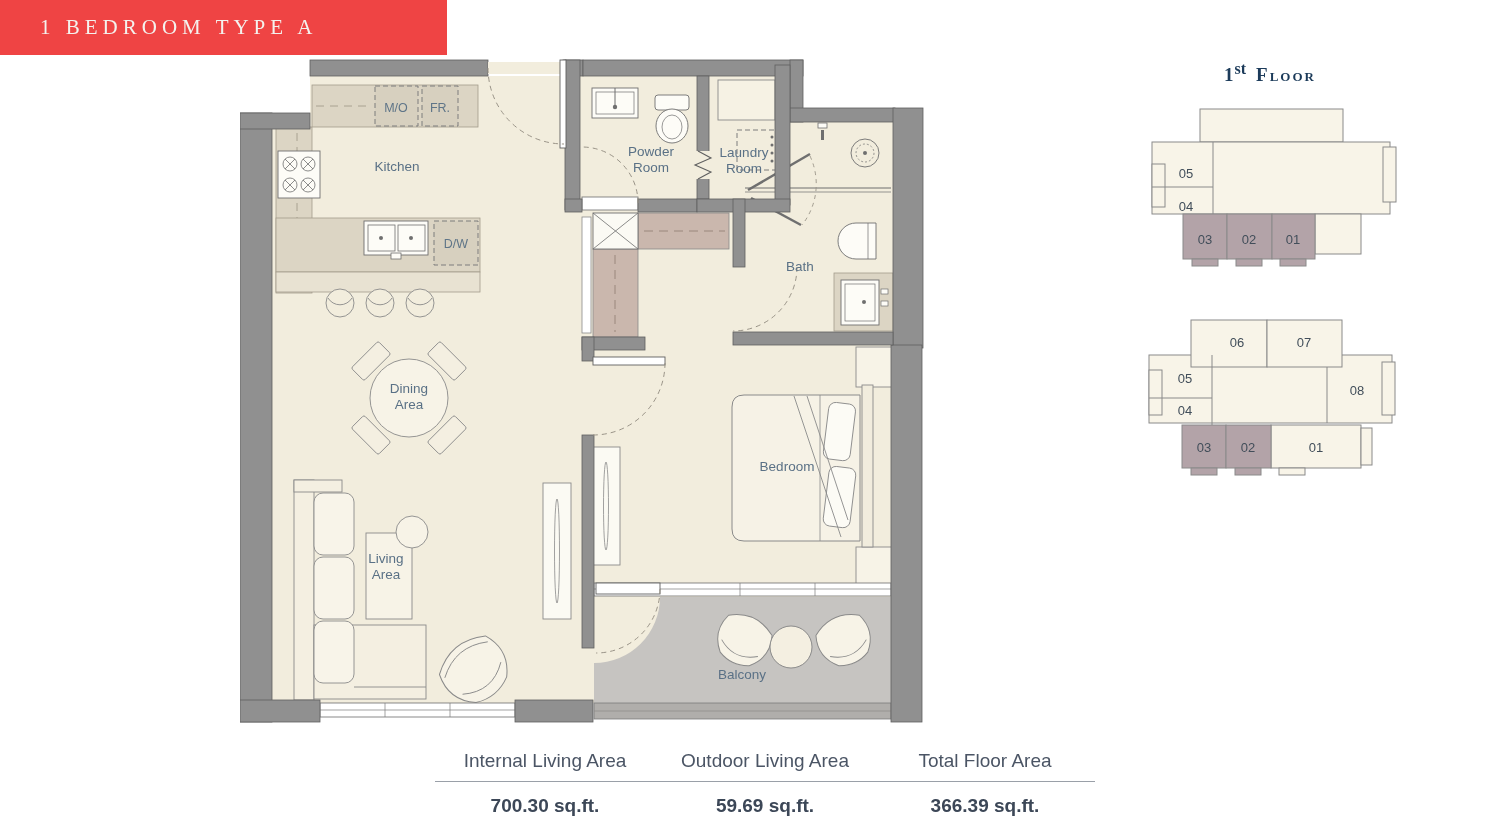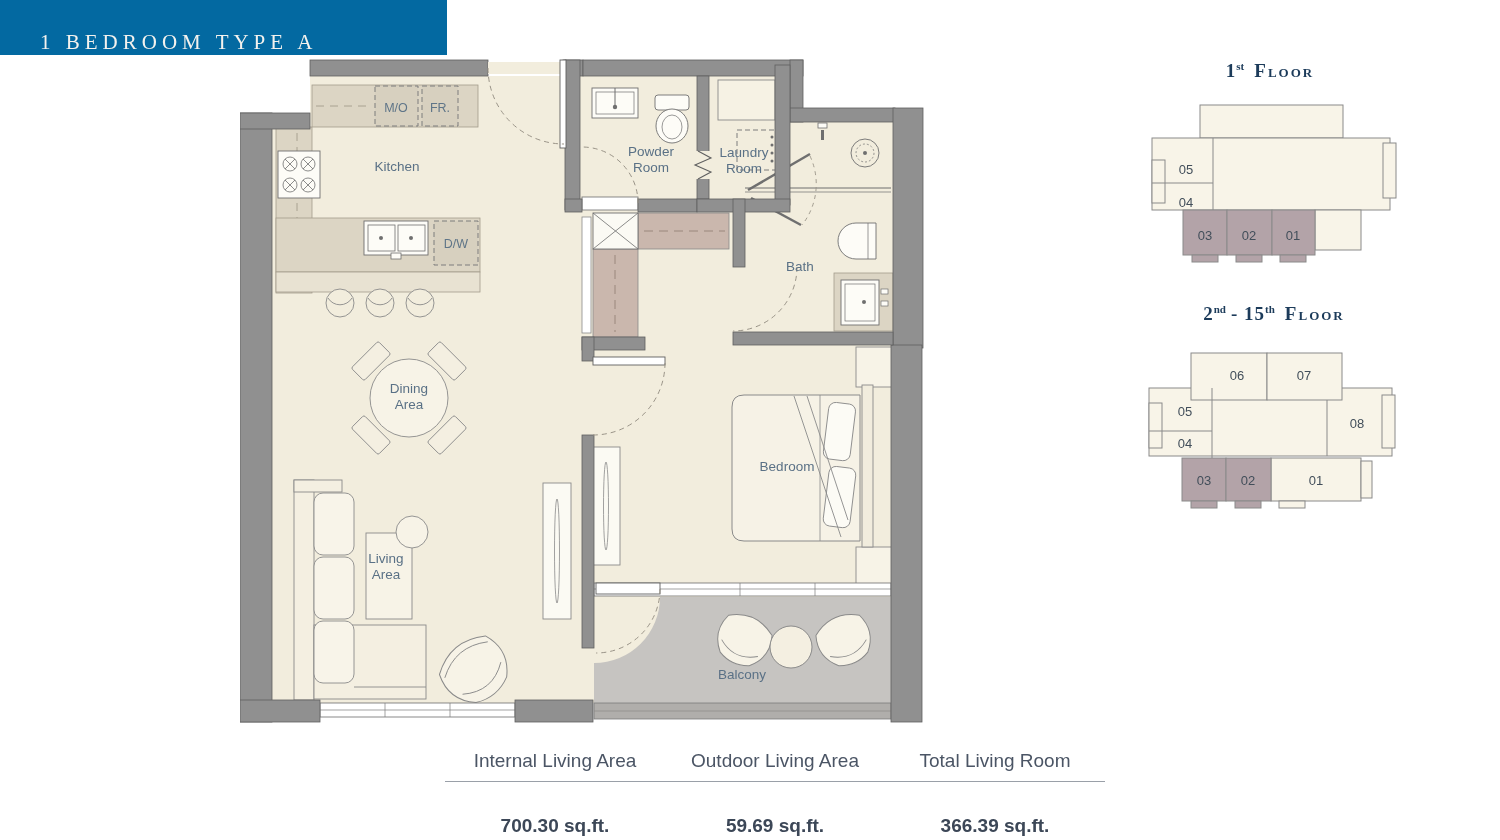--- a/index.html
+++ b/index.html
@@ -1,44 +1,44 @@
 <!DOCTYPE html>
 <html><head>
 <meta charset="utf-8">
 <style>
   html,body{margin:0;padding:0;background:#ffffff;}
   .page{position:relative;width:1500px;height:840px;background:#ffffff;overflow:hidden;
         font-family:"Liberation Sans", sans-serif;}
 
   
-  .banner{position:absolute;left:0;top:0;width:447px;height:55px;background:#0369a1;
-          display:flex;align-items:flex-end;}
+  .banner{position:absolute;left:0;top:0;width:447px;height:55px;background:#ef4444;
+          display:flex;align-items:center;}
   .banner span{color:#f4f2ee;font-family:"Liberation Serif", serif;font-size:21px;
                letter-spacing:5px;padding-left:40px;white-space:nowrap;}
 
   
   .plan-svg{position:absolute;left:240px;top:55px;}
 
   
   .minimap{position:absolute;text-align:center;}
   .mini1{left:1130px;top:60px;width:280px;}
   .mini2{left:1128px;top:303px;width:292px;}
   .mm-title{font-family:"Liberation Serif", serif;color:#1c3b5a;font-size:19px;font-weight:700;
             letter-spacing:1px;margin-bottom:11px;white-space:nowrap;}
-  .mm-title sup{font-size:11px;letter-spacing:0;}
+  .mm-title sup{font-size:16px;letter-spacing:0;}
   .mm-title .t-mid{margin-left:5px;}
   .mm-title .t-word{margin-left:10px;font-variant:small-caps;letter-spacing:2px;}
   .mm-title .t-word::first-letter{font-size:103%;}
 
   
-  .stats{position:absolute;left:445px;top:750px;width:660px;color:#4b5565;}
+  .stats{position:absolute;left:435px;top:750px;width:660px;color:#4b5565;}
   .stats .hdr-row{display:flex;border-bottom:1px solid #9aa0a8;padding-bottom:9px;}
   .stats .val-row{display:flex;margin-top:13px;}
   .stats .col{flex:1;text-align:center;font-size:19px;}
-  .stats .val-row .col{font-weight:700;color:#3c4757;margin-top:20px;}
+  .stats .val-row .col{font-weight:700;color:#3c4757;}
 
   
   text{font-family:"Liberation Sans", sans-serif;}
   .room-lbl{fill:#5a7186;font-size:13.5px;text-anchor:middle;}
   .appl-lbl{fill:#5f7588;font-size:12.5px;text-anchor:middle;}
   .unit-lbl{fill:#424e5a;font-size:13px;text-anchor:middle;}
 </style>
 </head>
 <body>
 
@@ -321,23 +321,20 @@
       </g>
       <text class="unit-lbl" x="56" y="81">05</text>
       <text class="unit-lbl" x="56" y="114">04</text>
       <text class="unit-lbl" x="75" y="147">03</text>
       <text class="unit-lbl" x="119" y="147">02</text>
       <text class="unit-lbl" x="163" y="147">01</text>
     </svg>
   </div>
 
   <div class="minimap mini2">
-    <div class="mm-title">
-      <span>2</span><sup>nd</sup><span class="t-mid">- 15</span><sup>th</sup><span class="t-word">Floor</span>
-    </div>
     <svg width="290" height="182" viewBox="0 0 290 182">
       <g fill="#f8f4e8" stroke="#8a8a8a" stroke-width="1">
         <rect x="20" y="52" width="243" height="68"></rect>
         <rect x="62" y="17" width="76" height="47"></rect>
         <rect x="138" y="17" width="75" height="47"></rect>
         <rect x="253" y="59" width="13" height="53"></rect>
         <rect x="20" y="67" width="13" height="45"></rect>
         <rect x="142" y="122" width="90" height="43"></rect>
         <rect x="232" y="125" width="11" height="37"></rect>
         <rect x="150" y="165" width="26" height="7"></rect>
@@ -361,21 +358,21 @@
       <text class="unit-lbl" x="75" y="149">03</text>
       <text class="unit-lbl" x="119" y="149">02</text>
       <text class="unit-lbl" x="187" y="149">01</text>
     </svg>
   </div>
 
   <div class="stats">
     <div class="hdr-row">
       <div class="col">Internal Living Area</div>
       <div class="col">Outdoor Living Area</div>
-      <div class="col">Total Living Room</div>
+      <div class="col">Total Floor Area</div>
     </div>
     <div class="val-row">
       <div class="col">700.30 sq.ft.</div>
       <div class="col">59.69 sq.ft.</div>
       <div class="col">366.39 sq.ft.</div>
     </div>
   </div>
 
 </div>
 

